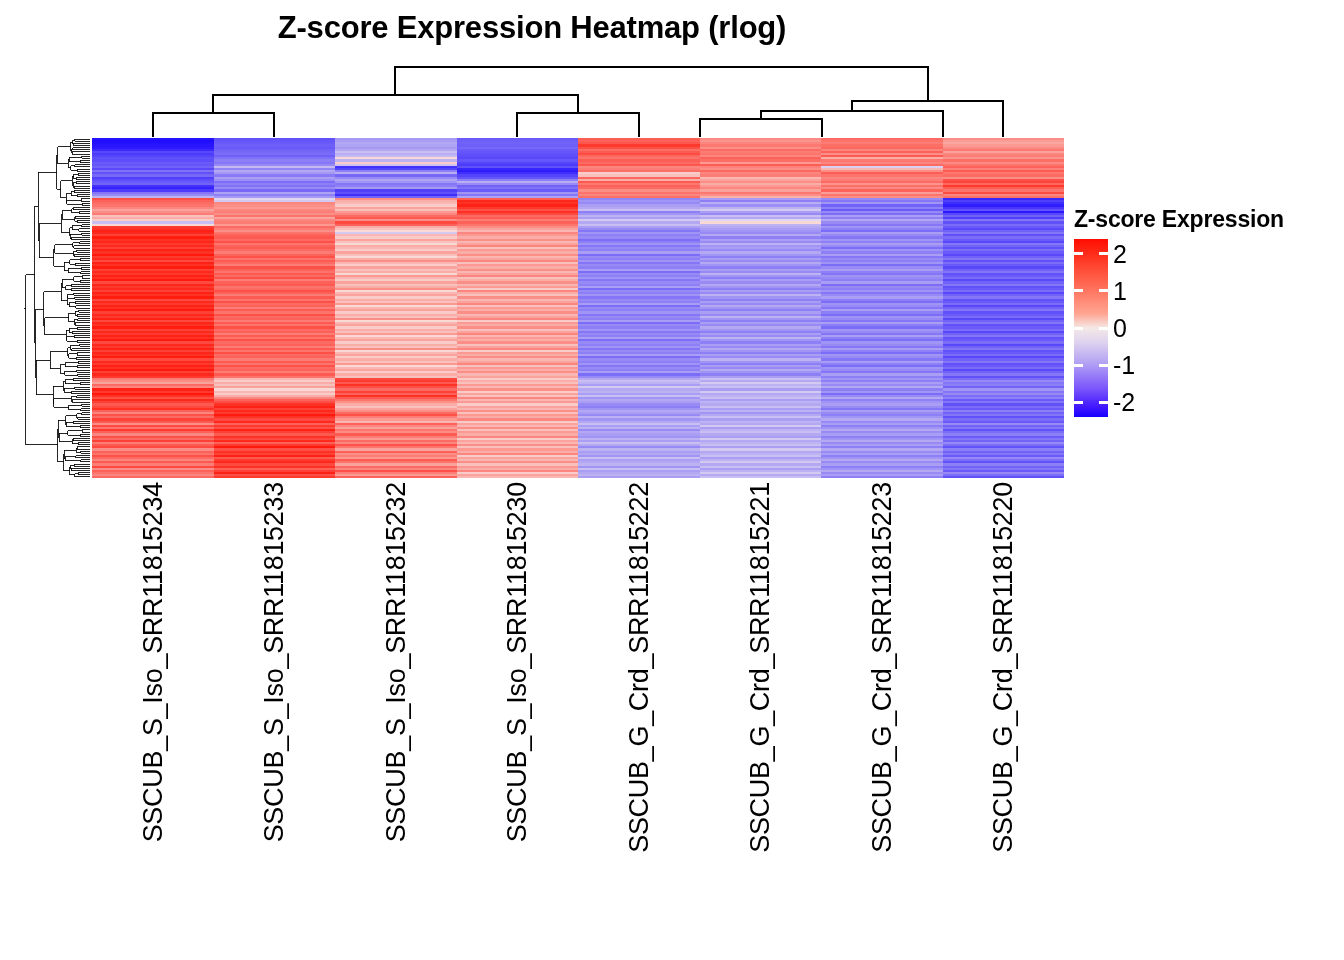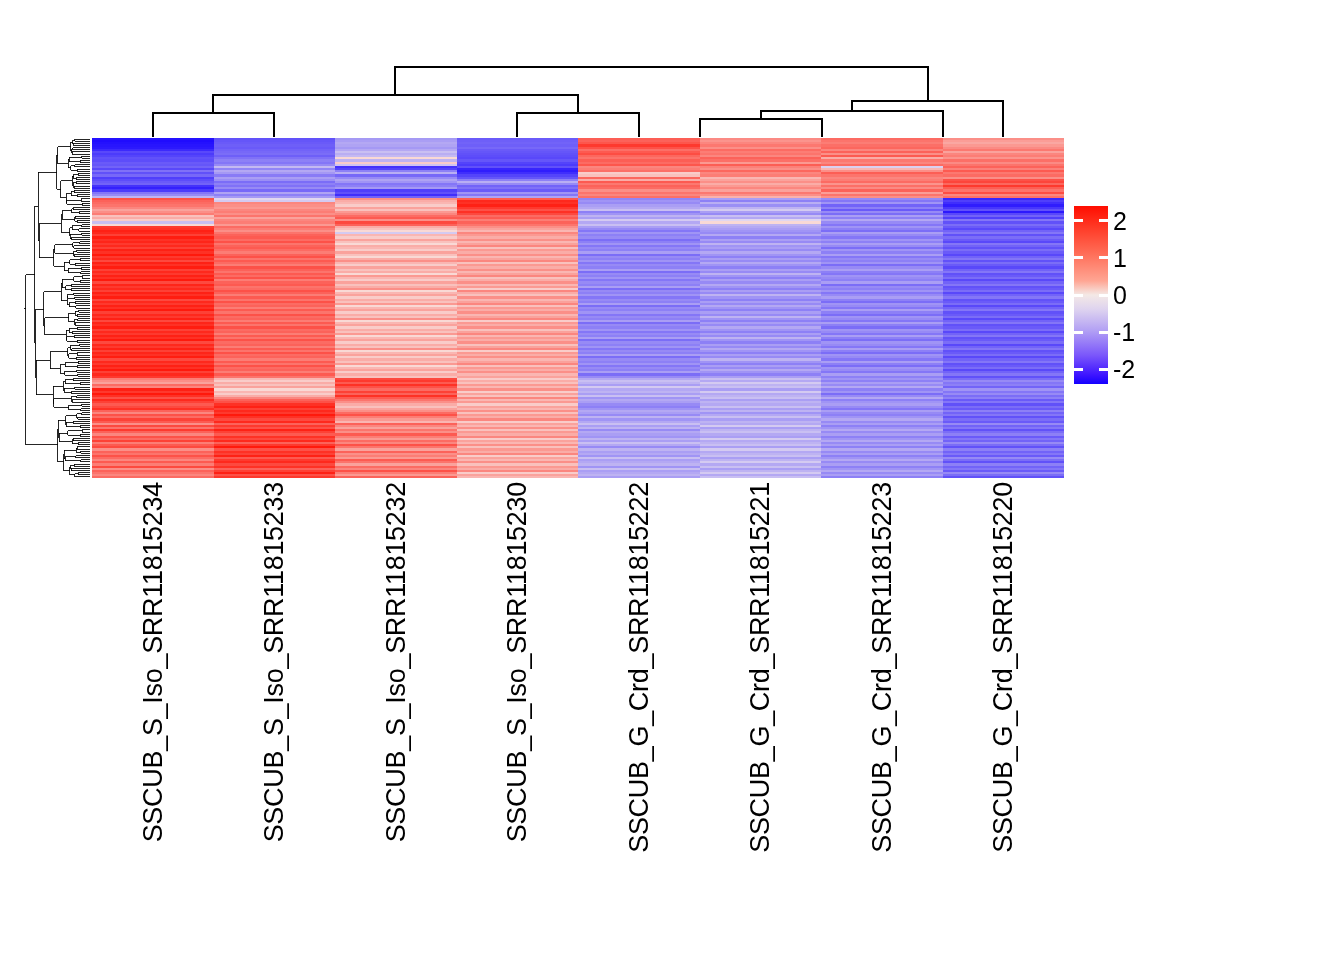--- a/index.html
+++ b/index.html
@@ -133,20 +133,21 @@
     transform: translateY(-50%);
     white-space: nowrap;
   }
   svg { display: block; overflow: visible; }
 </style>
 </head>
 <body>
 
 <div id="figure">
 
+  <div id="plot-title">Z-score Expression Heatmap (rlog)</div>
 
   <div id="col-dendrogram">
     <svg viewBox="0 0 972 80" width="972" height="80" preserveAspectRatio="none">
       <g fill="none" stroke="#000000" stroke-width="2.4" shape-rendering="crispEdges">
 
         <path d="M 61,80 L 61,56 L 182,56 L 182,80"></path>
 
         <path d="M 425,80 L 425,56 L 547,56 L 547,80"></path>
 
         <path d="M 121,56 L 121,38 L 486,38 L 486,56"></path>
@@ -1942,20 +1943,21 @@
       </div>
       <div class="col-label-slot">
         <div class="col-label">SSCUB_G_Crd_SRR11815223</div>
       </div>
       <div class="col-label-slot">
         <div class="col-label">SSCUB_G_Crd_SRR11815220</div>
       </div>
     </div>
 
   <div id="legend">
+    <div id="legend-title">Z-score Expression</div>
     <div id="legend-body">
       <div id="colorbar">
           <div class="cb-tick left" style="top: 13.3333px;"></div>
           <div class="cb-tick right" style="top: 13.3333px;"></div>
           <div class="cb-tick left" style="top: 50.4167px;"></div>
           <div class="cb-tick right" style="top: 50.4167px;"></div>
           <div class="cb-tick left" style="top: 87.5px;"></div>
           <div class="cb-tick right" style="top: 87.5px;"></div>
           <div class="cb-tick left" style="top: 124.583px;"></div>
           <div class="cb-tick right" style="top: 124.583px;"></div>

